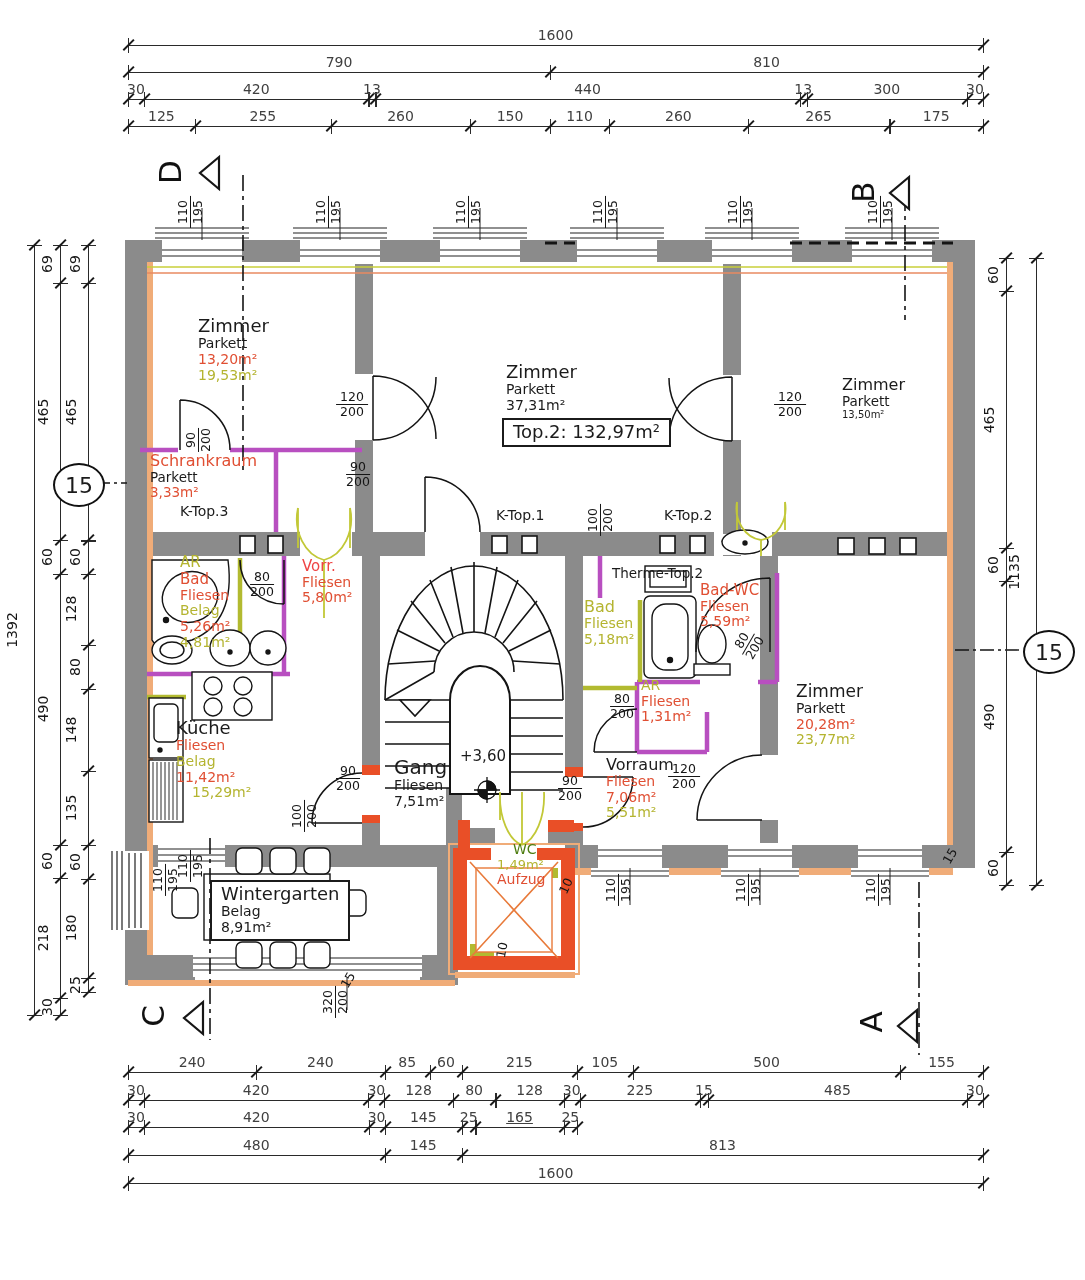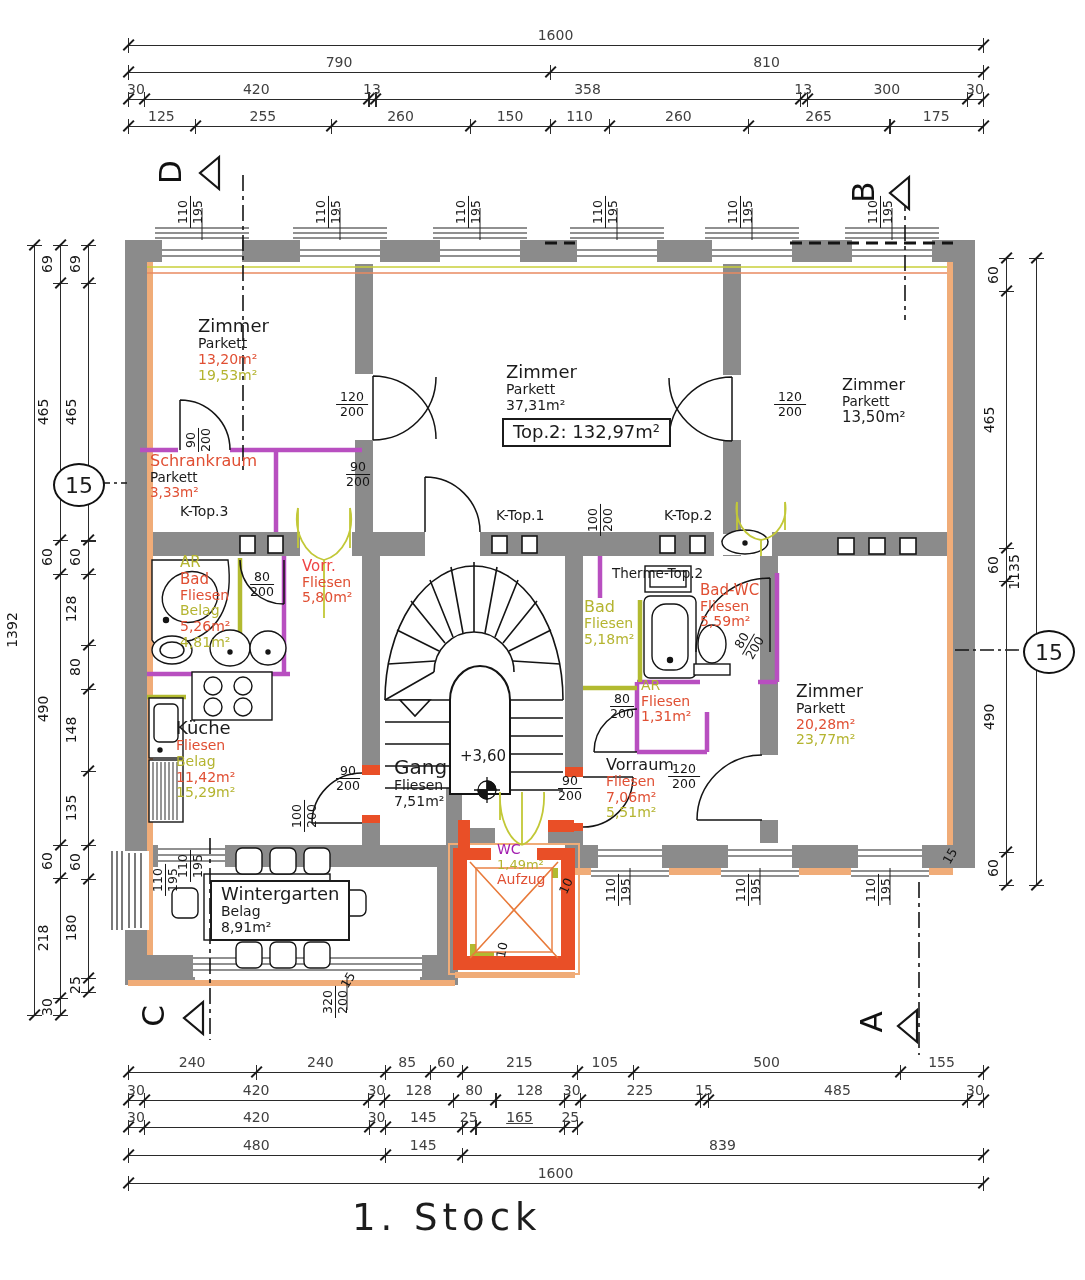--- a/index.html
+++ b/index.html
@@ -307,41 +307,41 @@
         <div style="color: rgb(27, 27, 27); font-size: 18px;">Zimmer</div>
         <div style="color: rgb(27, 27, 27); font-size: 14px;">Parkett</div>
         <div style="color: rgb(27, 27, 27); font-size: 14px;">37,31m²</div>
       </div>
       <div class="lbl box" style="left: 502px; top: 418px;">
         <div style="color: rgb(27, 27, 27); font-size: 18px;">Top.2:  132,97m²</div>
       </div>
       <div class="lbl" style="left: 842px; top: 376px;">
         <div style="color: rgb(27, 27, 27); font-size: 16px;">Zimmer</div>
         <div style="color: rgb(27, 27, 27); font-size: 13.5px;">Parkett</div>
-        <div style="color: rgb(27, 27, 27); font-size: 15px;">13,50m²</div>
+        <div style="color: rgb(27, 27, 27); font-size: 10px;">13,50m²</div>
       </div>
       <div class="lbl" style="left: 180px; top: 554px;">
         <div style="color: rgb(180, 180, 48); font-size: 15px;">AR</div>
         <div style="color: rgb(224, 79, 51); font-size: 15px;">Bad</div>
         <div style="color: rgb(224, 79, 51); font-size: 14px;">Fliesen</div>
         <div style="color: rgb(180, 180, 48); font-size: 14px;">Belag</div>
         <div style="color: rgb(224, 79, 51); font-size: 14px;">5,26m²</div>
         <div style="color: rgb(180, 180, 48); font-size: 14px;">4,81m²</div>
       </div>
       <div class="lbl" style="left: 302px; top: 558px;">
         <div style="color: #ef4444; font-size: 15px;">Vorr.</div>
         <div style="color: rgb(224, 79, 51); font-size: 14px;">Fliesen</div>
         <div style="color: rgb(224, 79, 51); font-size: 14px;">5,80m²</div>
       </div>
       <div class="lbl" style="left: 176px; top: 718px;">
         <div style="color: rgb(27, 27, 27); font-size: 18px;">Küche</div>
         <div style="color: rgb(224, 79, 51); font-size: 14px;">Fliesen</div>
         <div style="color: rgb(180, 180, 48); font-size: 14px;">Belag</div>
         <div style="color: rgb(224, 79, 51); font-size: 14px;">11,42m²</div>
-        <div style="color: rgb(180, 180, 48); font-size: 14px;">15,29m²</div>
+        <div style="color: rgb(180, 180, 48); font-size: 14px; padding-left: 16px;">15,29m²</div>
       </div>
       <div class="lbl" style="left: 394px; top: 756px;">
         <div style="color: rgb(27, 27, 27); font-size: 20px;">Gang</div>
         <div style="color: rgb(27, 27, 27); font-size: 14px;">Fliesen</div>
         <div style="color: rgb(27, 27, 27); font-size: 14px;">7,51m²</div>
       </div>
       <div class="lbl" style="left: 460px; top: 748px;">
         <div style="color: rgb(27, 27, 27); font-size: 15px;">+3,60</div>
       </div>
       <div class="lbl" style="left: 612px; top: 566px;">
@@ -373,21 +373,21 @@
         <div style="color: rgb(27, 27, 27); font-size: 14px;">Parkett</div>
         <div style="color: rgb(224, 79, 51); font-size: 14px;">20,28m²</div>
         <div style="color: rgb(180, 180, 48); font-size: 14px;">23,77m²</div>
       </div>
       <div class="lbl box" style="left: 210px; top: 880px;">
         <div style="color: rgb(27, 27, 27); font-size: 18px;">Wintergarten</div>
         <div style="color: rgb(27, 27, 27); font-size: 14px;">Belag</div>
         <div style="color: rgb(27, 27, 27); font-size: 14px;">8,91m²</div>
       </div>
       <div class="lbl" style="left: 497px; top: 842px;">
-        <div style="color: #a21caf; font-size: 14px;">WC</div>
+        <div style="color: #4d7c0f; font-size: 14px; margin-left: 16px;">WC</div>
         <div style="color: rgb(180, 180, 48); font-size: 13px;">1,49m²</div>
         <div style="color: rgb(224, 79, 51); font-size: 14px;">Aufzug</div>
       </div>
       <div class="lbl" style="left: 496px; top: 508px;">
         <div style="color: rgb(27, 27, 27); font-size: 14px;">K-Top.1</div>
       </div>
       <div class="lbl" style="left: 664px; top: 508px;">
         <div style="color: rgb(27, 27, 27); font-size: 14px;">K-Top.2</div>
       </div>
       <div class="frac" style="left: 190px; top: 212px; transform: translate(-50%, -50%) rotate(-90deg);"><span class="top">110</span><span class="bot">195</span></div>
@@ -446,21 +446,21 @@
       <div class="tick" style="left: 792.709px; top: 98px;"></div>
       <div class="guide-h" style="left: 806.656px; top: 92px;"></div>
       <div class="tick" style="left: 799.656px; top: 98px;"></div>
       <div class="guide-h" style="left: 966.969px; top: 92px;"></div>
       <div class="tick" style="left: 959.969px; top: 98px;"></div>
       <div class="guide-h" style="left: 983px; top: 92px;"></div>
       <div class="tick" style="left: 976px; top: 98px;"></div>
       <div class="chain-lab" style="left: 136.016px; top: 97px;">30</div>
       <div class="chain-lab" style="left: 256.25px; top: 97px;">420</div>
       <div class="chain-lab" style="left: 371.942px; top: 97px;">13</div>
-      <div class="chain-lab" style="left: 587.562px; top: 97px;">358</div>
+      <div class="chain-lab" style="left: 587.562px; top: 97px;">440</div>
       <div class="chain-lab" style="left: 803.183px; top: 97px;">13</div>
       <div class="chain-lab" style="left: 886.812px; top: 97px;">300</div>
       <div class="chain-lab" style="left: 974.984px; top: 97px;">30</div>
       <div class="chain-base-h" style="left: 128px; top: 126px; width: 855px;"></div>
       <div class="guide-h" style="left: 128px; top: 119px;"></div>
       <div class="tick" style="left: 121px; top: 125px;"></div>
       <div class="guide-h" style="left: 194.797px; top: 119px;"></div>
       <div class="tick" style="left: 187.797px; top: 125px;"></div>
       <div class="guide-h" style="left: 331.062px; top: 119px;"></div>
       <div class="tick" style="left: 324.062px; top: 125px;"></div>
@@ -575,21 +575,21 @@
       <div class="guide-h" style="left: 128px; top: 1148px;"></div>
       <div class="tick" style="left: 121px; top: 1154px;"></div>
       <div class="guide-h" style="left: 384.5px; top: 1148px;"></div>
       <div class="tick" style="left: 377.5px; top: 1154px;"></div>
       <div class="guide-h" style="left: 461.984px; top: 1148px;"></div>
       <div class="tick" style="left: 454.984px; top: 1154px;"></div>
       <div class="guide-h" style="left: 983px; top: 1148px;"></div>
       <div class="tick" style="left: 976px; top: 1154px;"></div>
       <div class="chain-lab" style="left: 256.25px; top: 1153px;">480</div>
       <div class="chain-lab" style="left: 423.242px; top: 1153px;">145</div>
-      <div class="chain-lab" style="left: 722.492px; top: 1153px;">839</div>
+      <div class="chain-lab" style="left: 722.492px; top: 1153px;">813</div>
       <div class="chain-base-h" style="left: 128px; top: 1183px; width: 855px;"></div>
       <div class="guide-h" style="left: 128px; top: 1176px;"></div>
       <div class="tick" style="left: 121px; top: 1182px;"></div>
       <div class="guide-h" style="left: 983px; top: 1176px;"></div>
       <div class="tick" style="left: 976px; top: 1182px;"></div>
       <div class="chain-lab" style="left: 555.5px; top: 1181px;">1600</div>
       <div class="chain-base-v" style="left: 34px; top: 245px; height: 770px;"></div>
       <div class="guide-v" style="left: 27px; top: 245px;"></div>
       <div class="tick" style="left: 27px; top: 244px;"></div>
       <div class="guide-v" style="left: 27px; top: 1015px;"></div>
@@ -689,15 +689,14 @@
           <polygon points="23,4 23,36 4,20" fill="#fff" stroke="#161616" stroke-width="2.2"></polygon>
         </svg></div>
       <div class="marker-letter" style="left: 860px; top: 1004px;">A</div>
       <div class="marker-tri" style="left: 894px; top: 1006px;"><svg width="26" height="40">
           <polygon points="23,4 23,36 4,20" fill="#fff" stroke="#161616" stroke-width="2.2"></polygon>
         </svg></div>
       <div class="axis-circle" style="left: 53px; top: 463px;">15</div>
       <div class="axis-circle" style="left: 1023px; top: 630px;">15</div>
     </div>
 
-<div class="title">1. Stock</div>
 
 </div>
 
 </body></html>

